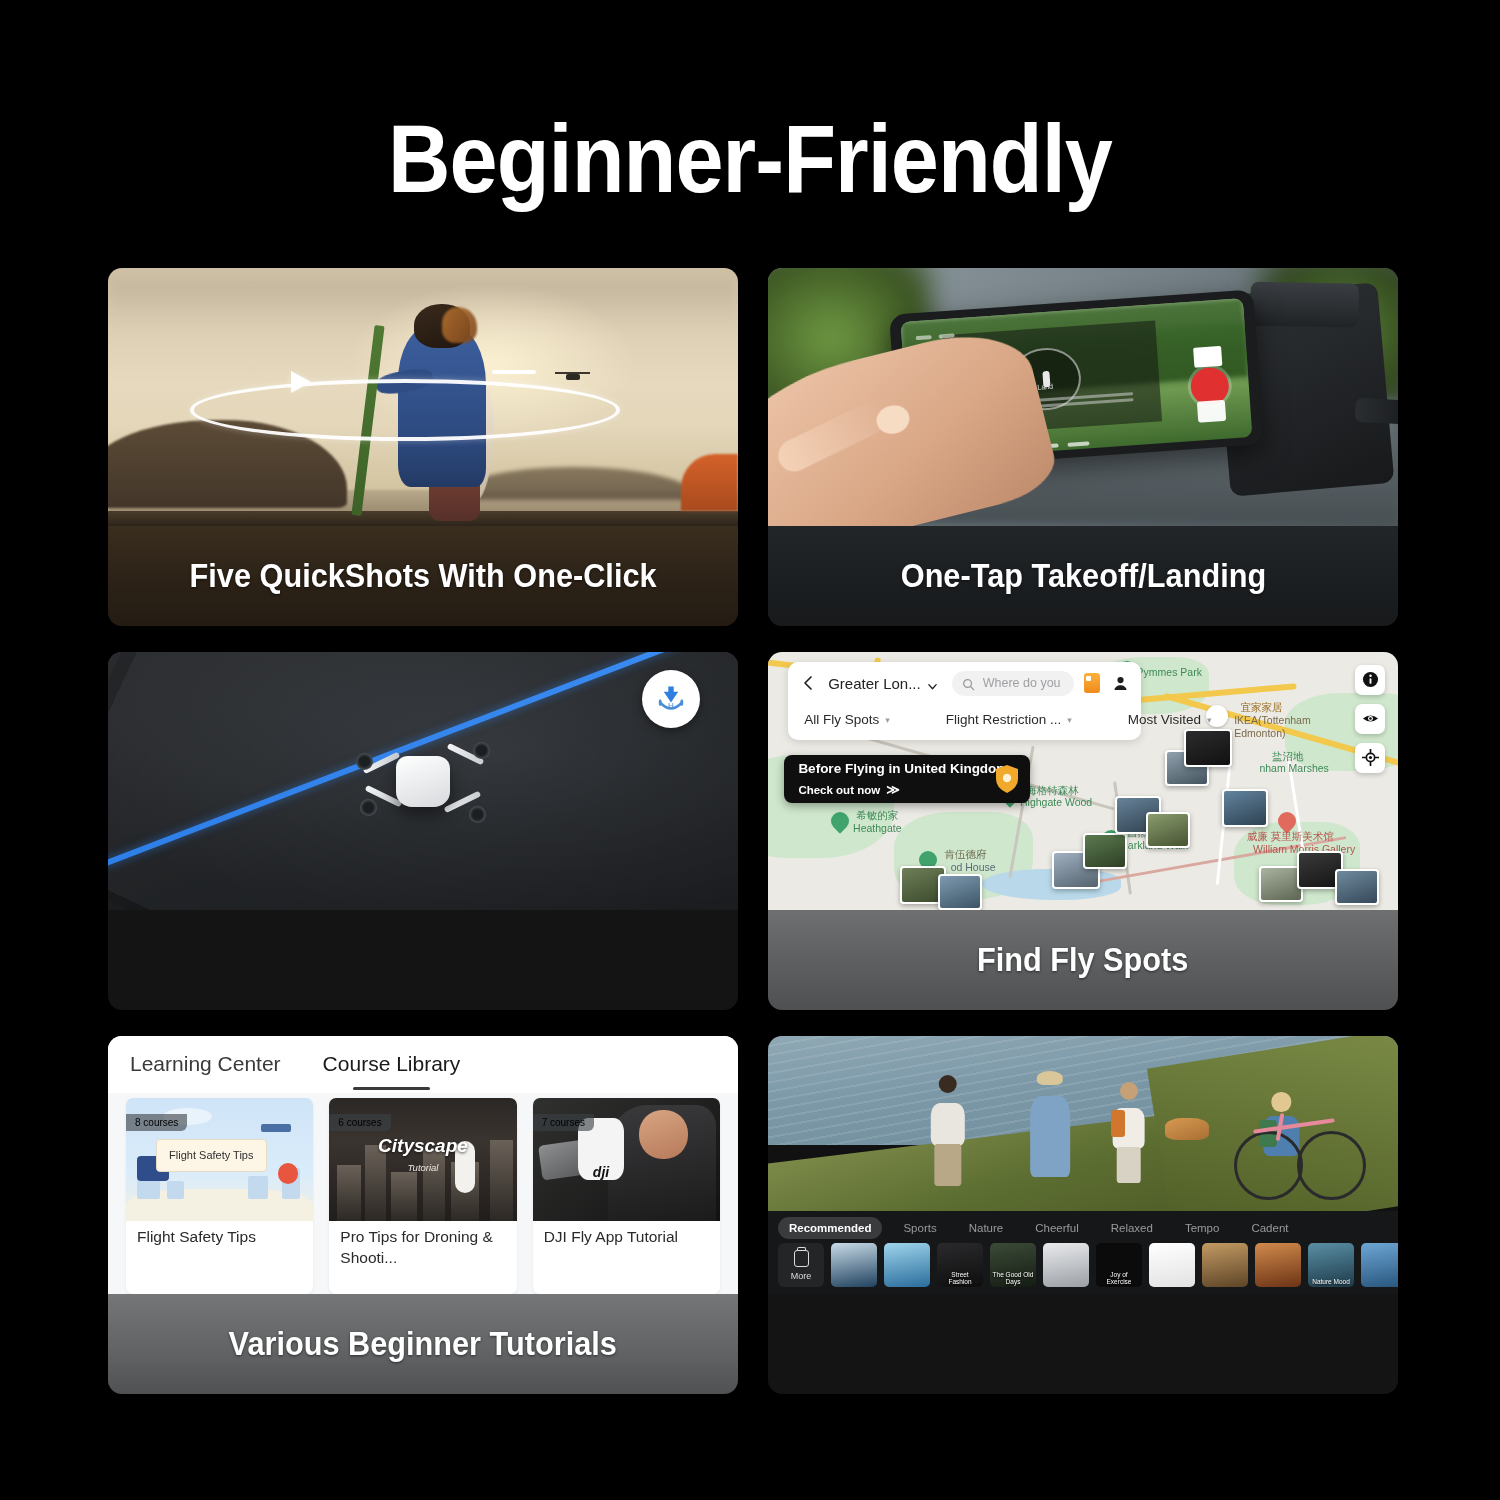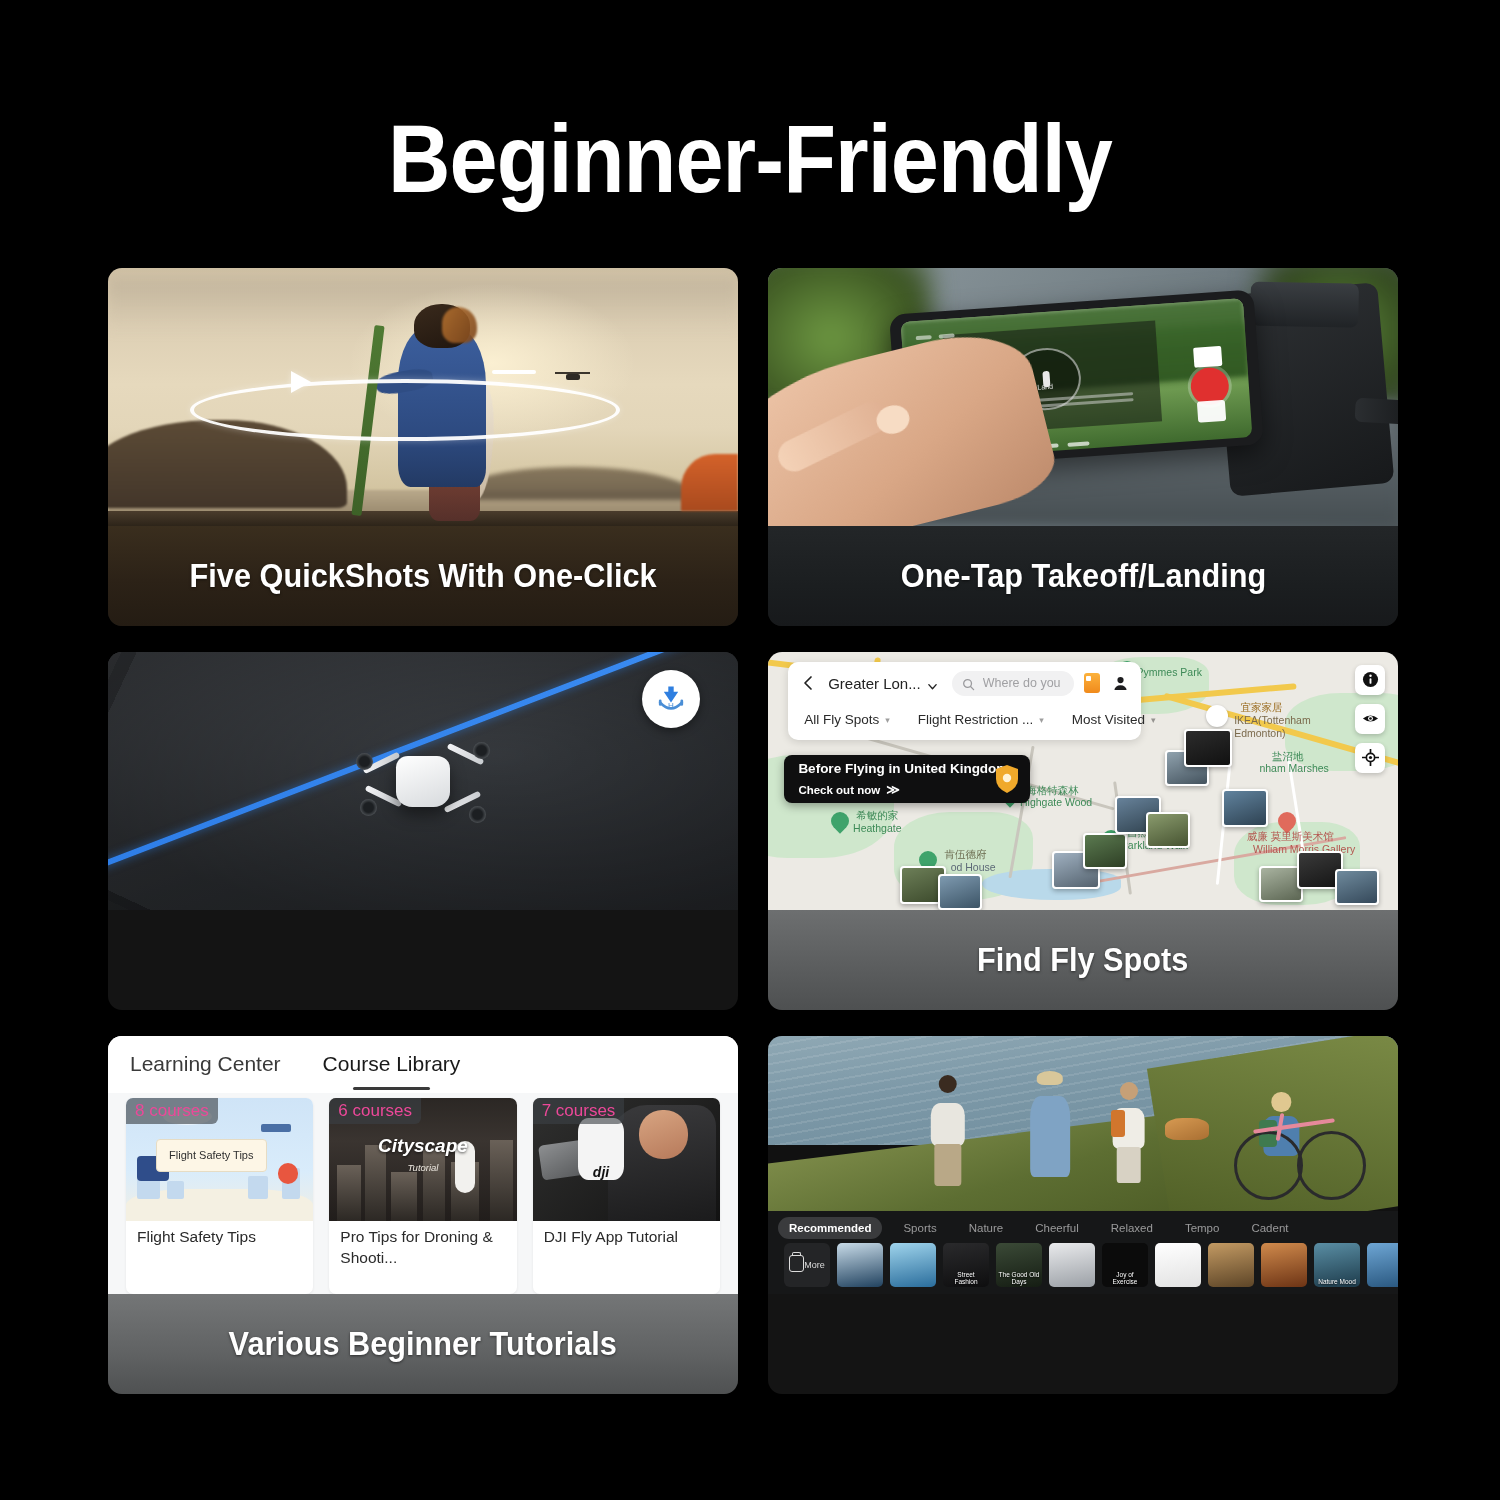--- a/index.html
+++ b/index.html
@@ -209,21 +209,21 @@
   .mh-city{font-size:15px;color:#222;margin-left:12px;white-space:nowrap;}
   .mh-chev{width:11px;height:11px;margin-left:6px;}
   .mh-search{flex:1;margin-left:14px;height:60%;background:#f1f1f2;border-radius:14px;
     display:flex;align-items:center;padding:0 10px;box-sizing:border-box;min-width:0;}
   .mh-search .si{width:13px;height:13px;flex:0 0 auto;}
   .mh-ph{font-size:12.5px;color:#a0a0a3;margin-left:8px;white-space:nowrap;overflow:hidden;}
   .mh-card-ic{width:16px;height:20px;background:linear-gradient(180deg,#fcb23c,#f08a1c);
     border-radius:3px;margin-left:10px;flex:0 0 auto;position:relative;}
   .mh-card-ic::after{content:"";position:absolute;left:2px;top:3px;width:5px;height:5px;background:#fff;border-radius:1px;}
   .mh-user{width:17px;height:17px;margin-left:12px;flex:0 0 auto;}
-  .mh-row2{position:absolute;left:0;bottom:4%;width:100%;height:44%;display:flex;align-items:center;padding:0 16px;box-sizing:border-box;}
+  .mh-row2{position:absolute;left:0;bottom:4%;width:100%;height:44%;display:flex;align-items:center;padding:0 16px;box-sizing:border-box;gap:28px;}
   .filt{display:flex;align-items:center;font-size:13.5px;color:#2a2a2a;white-space:nowrap;}
   .filt .cd{margin-left:6px;opacity:.45;font-size:9px;}
   .filt+.filt{margin-left:28px;}
   .banner{position:absolute;left:2.6%;top:40%;width:39%;height:18.5%;
     background:#0f0f10;border-radius:8px;overflow:hidden;
     box-shadow:0 3px 10px rgba(0,0,0,.35);display:flex;align-items:center;}
   .banner-txt{padding-left:14px;}
   .banner-t{font-size:13.5px;font-weight:700;color:#fff;}
   .banner-s{font-size:11.5px;font-weight:700;color:#fff;margin-top:6px;display:flex;align-items:center;}
   .banner-s .arrows{margin-left:6px;letter-spacing:-2px;font-size:13px;}
@@ -252,22 +252,22 @@
   .lc-tab{font-size:21px;color:#3a3a3a;position:relative;}
   .lc-tab+.lc-tab{margin-left:42px;}
   .lc-tab.active{color:#1a1a1a;}
   .lc-tab.active::after{content:"";position:absolute;left:22%;right:22%;bottom:-14px;
     height:3px;background:#3a3a3a;border-radius:2px;}
   .lc-grid{position:absolute;left:18px;right:18px;top:24%;bottom:0;
     display:grid;grid-template-columns:1fr 1fr 1fr;column-gap:16px;}
   .course{background:#fff;border-radius:7px;overflow:hidden;position:relative;
     box-shadow:0 1px 3px rgba(0,0,0,.07);}
   .course-img{position:absolute;left:0;top:0;width:100%;height:63%;overflow:hidden;}
-  .badge{position:absolute;left:0;top:0;background:rgba(60,65,70,.62);color:#ec4899;
-    font-size:17px;padding:3px 9px;border-radius:0 0 6px 0;z-index:3;}
+  .badge{position:absolute;left:0;top:16px;background:rgba(60,65,70,.62);color:#000000;
+    font-size:10px;padding:3px 9px;border-radius:0 0 6px 0;z-index:3;}
   .course-title{position:absolute;left:11px;right:8px;top:66%;font-size:15.5px;
     color:#2a2a2a;line-height:1.35;}
   .c1-img{background:linear-gradient(180deg,#cfe4f7 0%,#d9ecfb 60%,#f2efe4 100%);}
   .c1-cloud{position:absolute;left:20%;top:8%;width:26%;height:14%;background:#e9f3fc;border-radius:50%;}
   .c1-ground{position:absolute;left:0;bottom:0;width:100%;height:26%;background:#f4f0e2;border-radius:50% 50% 0 0/24px 24px;}
   .c1-bld{position:absolute;bottom:18%;background:#c3d9ee;border-radius:2px;}
   .c1-tip{position:absolute;left:16%;top:33%;width:58%;height:25%;background:#fdf6e6;
     border:1px solid #e6dcc4;border-radius:4px;display:flex;align-items:center;justify-content:center;
     font-size:11px;color:#2f2f2f;}
   .c1-rc{position:absolute;left:6%;top:47%;width:17%;height:20%;background:#2f4d8a;border-radius:4px;}
@@ -311,22 +311,22 @@
   .dog{position:absolute;background:linear-gradient(160deg,#d79a52,#a96f32);
     border-radius:40% 40% 30% 30%;}
   .bike{position:absolute;border:3px solid #2a2a2c;border-radius:50%;}
   .bike-frame{position:absolute;background:#e6899b;border-radius:2px;}
   .ote-bar{position:absolute;left:0;bottom:0;width:100%;height:32%;background:#161718;}
   .ote-tabs{position:absolute;left:10px;top:7%;height:26%;display:flex;align-items:center;}
   .ote-tab{font-size:11.5px;color:#9a9a9b;padding:5px 11px;white-space:nowrap;}
   .ote-tab.active{color:#fff;font-weight:700;background:#3a3b3d;border-radius:13px;}
   .ote-tab+.ote-tab{margin-left:10px;}
   .ote-thumbs{position:absolute;left:10px;right:0;top:38%;height:54%;display:flex;align-items:stretch;}
-  .t-more{width:46px;background:#242527;border-radius:6px;display:flex;flex-direction:row;
-    align-items:center;justify-content:center;color:#dcdcdc;font-size:9px;flex:0 0 auto;margin-left:6px;}
+  .t-more{width:46px;background:#242527;border-radius:6px;display:flex;flex-direction:column;
+    align-items:center;justify-content:center;color:#dcdcdc;font-size:9px;flex:0 0 auto;}
   .t-more .jar{width:13px;height:15px;border:1.5px solid #dcdcdc;border-radius:3px;margin-bottom:4px;position:relative;}
   .t-more .jar::before{content:"";position:absolute;left:2px;top:-4px;width:7px;height:3px;border:1.5px solid #dcdcdc;border-bottom:none;border-radius:2px 2px 0 0;}
   .tmb{width:46px;margin-left:7px;border-radius:5px;overflow:hidden;position:relative;flex:0 0 auto;}
   .tmb-lbl{position:absolute;left:0;right:0;bottom:2px;text-align:center;font-size:6.5px;
     color:#fff;text-shadow:0 1px 2px rgba(0,0,0,.9);line-height:1.05;padding:0 2px;}
 </style>
 </head>
 <body>
 
 <div class="page">

